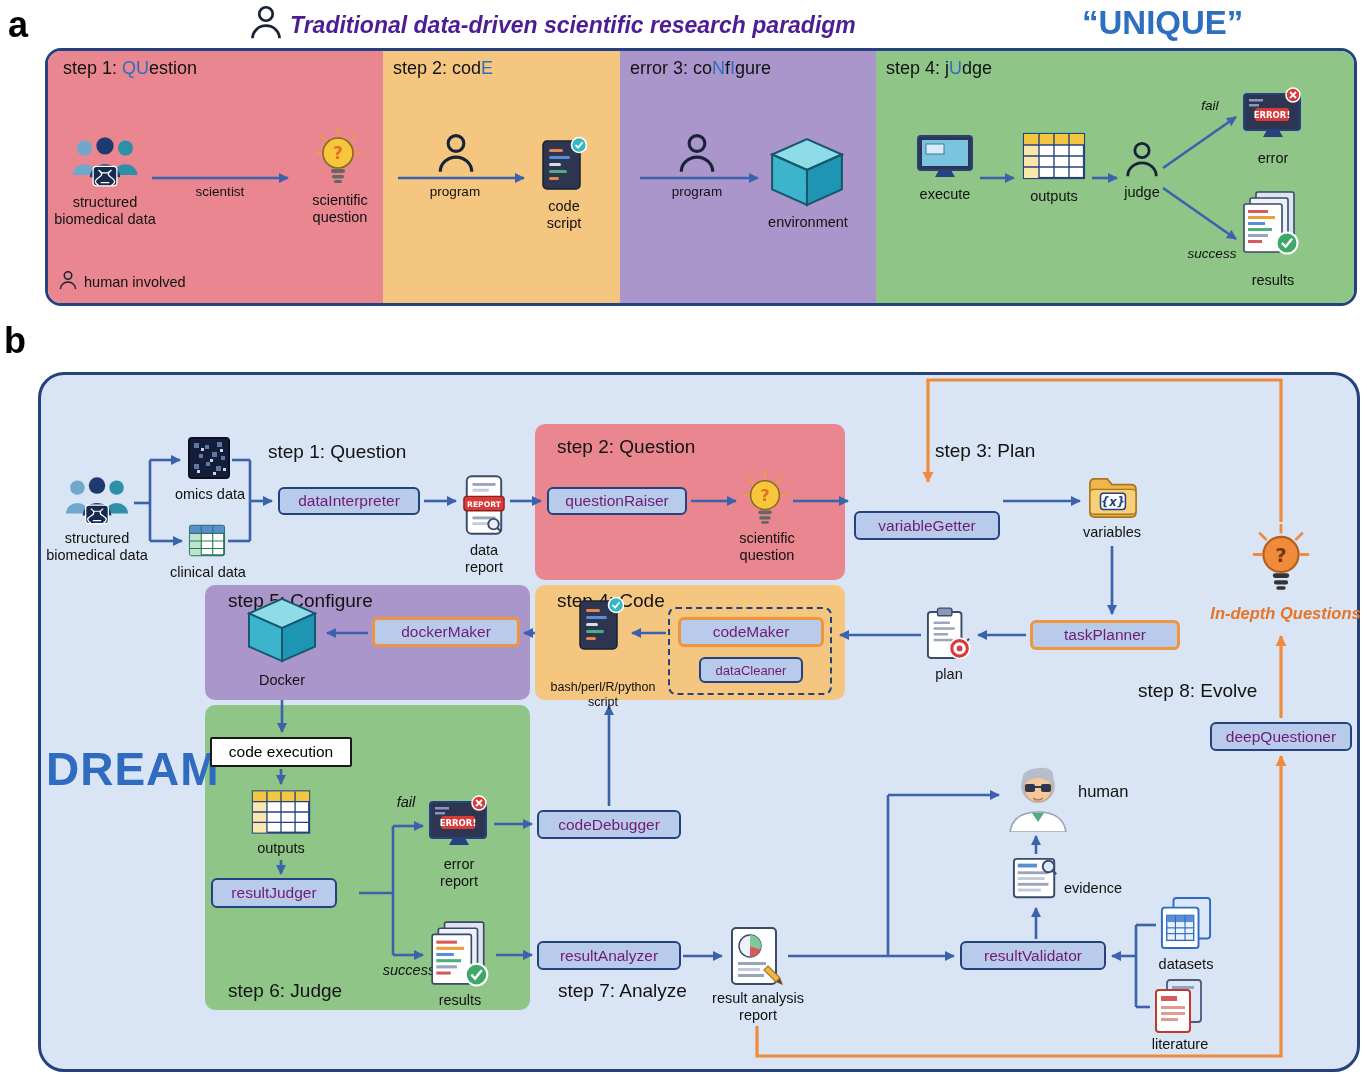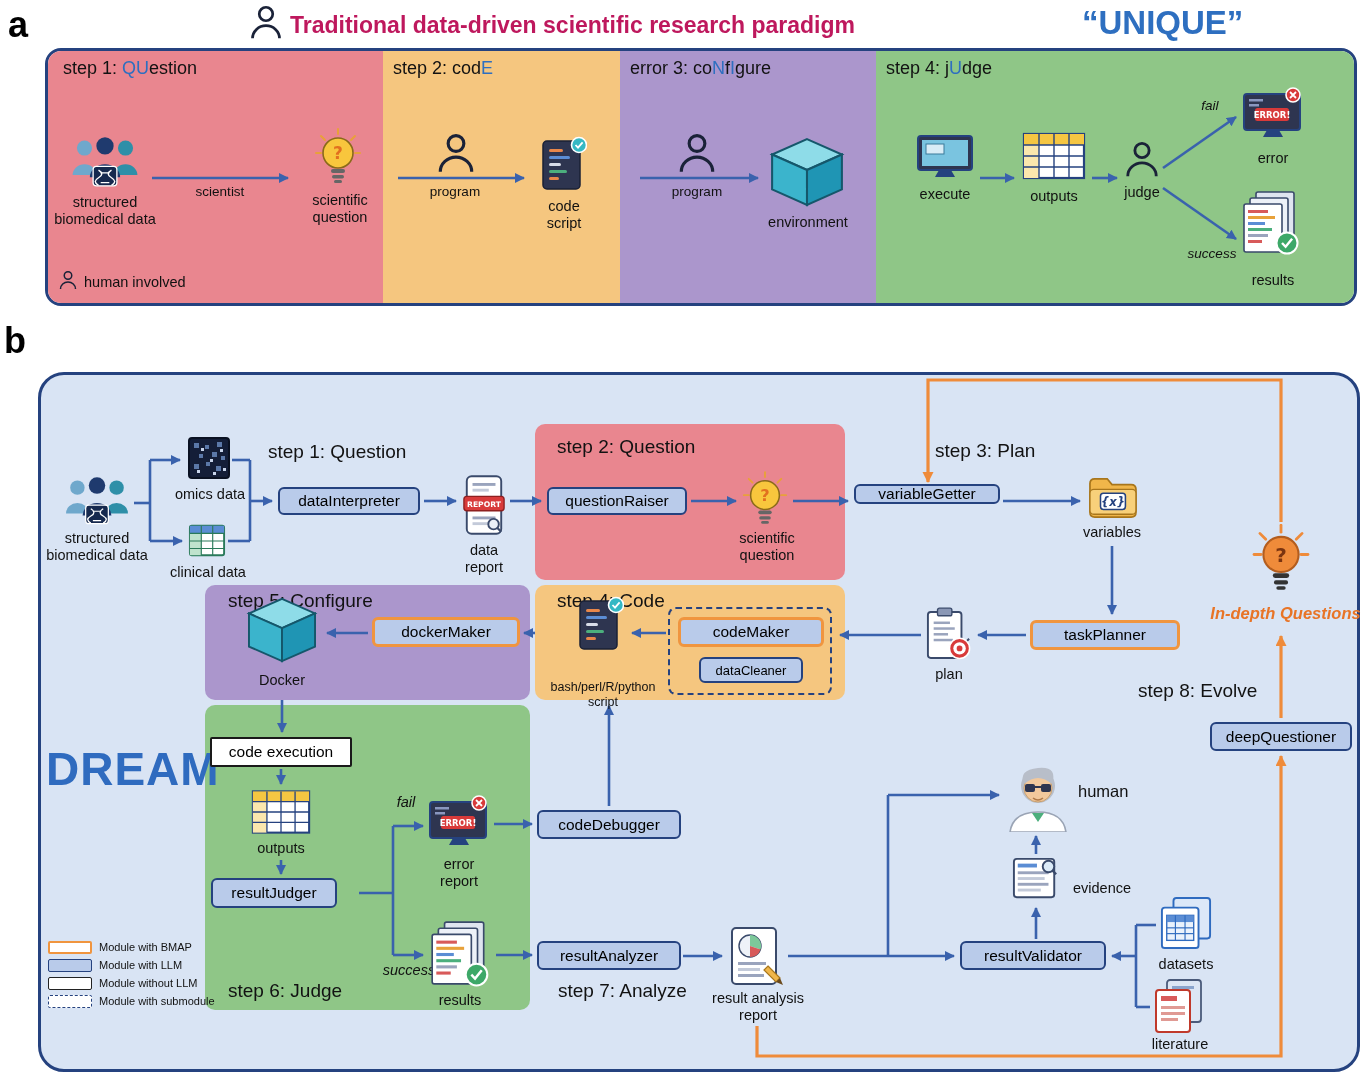--- a/index.html
+++ b/index.html
@@ -3,38 +3,38 @@
 <meta charset="utf-8">
 <style>
 *{margin:0;padding:0;box-sizing:border-box}
 body{font-family:"Liberation Sans","DejaVu Sans",sans-serif;background:#fff}
 #stage{position:relative;width:1367px;height:1080px;background:#fff;overflow:hidden}
 .abs{position:absolute}
 .lbl{position:absolute;font-size:14.5px;line-height:1.2;text-align:center;white-space:pre-line;color:#111;z-index:6}
 .hdr{position:absolute;font-weight:400;font-size:19px;color:#121212;z-index:6;white-space:nowrap}
 .hl{color:#2e6fc0}
 .it{font-style:italic}
-.module{position:absolute;background:#b9cbea;border:2px solid #25427f;border-radius:6px;display:flex;align-items:center;justify-content:center;font-size:15.5px;color:#000000;z-index:6;white-space:nowrap}
+.module{position:absolute;background:#b9cbea;border:2px solid #25427f;border-radius:6px;display:flex;align-items:center;justify-content:center;font-size:15.5px;color:#701a75;z-index:6;white-space:nowrap}
 .module.bmap{border:3px solid #f0953f}
 .module.plain{background:#fff;border:2px solid #1a1a1a;border-radius:2px;color:#000}
 .icon{position:absolute;z-index:6}
 svg.arrows{position:absolute;left:0;top:0;z-index:5;pointer-events:none}
 .lb{stroke:#3a62ad;stroke-width:2.6;fill:none}
 .lo{stroke:#ef8b3a;stroke-width:3.2;fill:none}
 .secbox{position:absolute;border-radius:10px;z-index:2}
 .legend-row{display:flex;align-items:center;height:18px;gap:7px}
 .legend-lbl{font-size:11px;color:#111;white-space:nowrap}
 .sw{width:44px;height:13px;background:#fff;border-radius:2px;flex:0 0 auto}
 .sw-bmap{border:2px solid #f0953f}
 .sw-llm{background:#b9cbea;border:1.5px solid #25427f}
 .sw-plain{border:1.5px solid #222}
 .sw-sub{border:1.6px dashed #25427f}
 #dream{position:absolute;font-size:46px;font-weight:700;color:#2f6bbf;letter-spacing:1px;z-index:6}
 .panel-letter{position:absolute;font-size:36px;font-weight:700;color:#000;z-index:8}
-.titletxt{position:absolute;font-size:23px;font-weight:700;color:#be185d;z-index:8;white-space:nowrap}
+.titletxt{position:absolute;font-size:23px;font-style:italic;font-weight:700;color:#4c1d95;z-index:8;white-space:nowrap}
 .uniquetxt{position:absolute;font-size:33px;font-weight:700;color:#2e6fc0;z-index:8;white-space:nowrap}
 .indepth{position:absolute;font-size:16.5px;font-weight:700;font-style:italic;color:#e87426;text-align:center;z-index:6}
 .dashedsub{position:absolute;border:2px dashed #25427f;border-radius:8px;z-index:4}
 </style>
 </head>
 <body>
 
 <div id="stage">
 
 <svg width="0" height="0" style="position:absolute">
@@ -375,21 +375,21 @@
 
 <div class="hdr" style="left:557px;top:436px">step 2: Question</div>
 <div class="module" style="left:547px;top:487px;width:140px;height:28px">questionRaiser</div>
 <svg class="icon" style="left:742px;top:470px" width="46" height="56">
       <use href="#icon-bulb"></use>
     </svg>
 <div class="lbl" style="left:722px;top:530px;width:90px">scientific
 question</div>
 
 <div class="hdr" style="left:935px;top:440px">step 3: Plan</div>
-<div class="module" style="left:854px;top:484px;width:146px;height:20px">variableGetter</div>
+<div class="module" style="left:854px;top:511px;width:146px;height:29px">variableGetter</div>
 <svg class="icon" style="left:1086px;top:474px" width="52" height="46">
       <use href="#icon-variables"></use>
     </svg>
 <div class="lbl" style="left:1080px;top:524px;width:64px">variables</div>
 <div class="module bmap" style="left:1030px;top:620px;width:150px;height:30px">taskPlanner</div>
 <svg class="icon" style="left:926px;top:606px" width="46" height="56">
       <use href="#icon-plan"></use>
     </svg>
 <div class="lbl" style="left:926px;top:666px;width:46px">plan</div>
 
@@ -433,59 +433,41 @@
 <div class="hdr" style="left:558px;top:980px">step 7: Analyze</div>
 <svg class="icon" style="left:728px;top:926px" width="58" height="62">
       <use href="#icon-analysis-report"></use>
     </svg>
 <div class="lbl" style="left:706px;top:990px;width:104px">result analysis
 report</div>
 <div class="module" style="left:960px;top:941px;width:146px;height:29px">resultValidator</div>
 <svg class="icon" style="left:1012px;top:856px" width="48" height="46">
       <use href="#icon-evidence"></use>
     </svg>
-<div class="lbl" style="left:1064px;top:880px;width:76px;text-align:center">evidence</div>
+<div class="lbl" style="left:1064px;top:880px;width:76px;text-align:left">evidence</div>
 <svg class="icon" style="left:1005px;top:760px" width="66" height="72">
       <use href="#icon-human"></use>
     </svg>
 <div class="lbl" style="left:1078px;top:782px;width:70px;text-align:left;font-size:16.5px">human</div>
 <svg class="icon" style="left:1160px;top:896px" width="52" height="56">
       <use href="#icon-datasets"></use>
     </svg>
 <div class="lbl" style="left:1152px;top:956px;width:68px">datasets</div>
 <svg class="icon" style="left:1154px;top:978px" width="52" height="56">
       <use href="#icon-literature"></use>
     </svg>
 <div class="lbl" style="left:1146px;top:1036px;width:68px">literature</div>
 
 <div class="hdr" style="left:1138px;top:680px">step 8: Evolve</div>
 <div class="module" style="left:1210px;top:722px;width:142px;height:29px">deepQuestioner</div>
 <svg class="icon" style="left:1252px;top:524px" width="58" height="68">
       <use href="#icon-bulb-orange"></use>
     </svg>
 <div class="indepth" style="left:1198px;top:604px;width:175px">In-depth Questions</div>
 
-<div class="abs" style="left:48px;top:938px;z-index:6">
-  <div class="legend-row">
-    <span class="sw sw-bmap"></span>
-    <span class="legend-lbl">Module with BMAP</span>
-  </div>
-  <div class="legend-row">
-    <span class="sw sw-llm"></span>
-    <span class="legend-lbl">Module with LLM</span>
-  </div>
-  <div class="legend-row">
-    <span class="sw sw-plain"></span>
-    <span class="legend-lbl">Module without LLM</span>
-  </div>
-  <div class="legend-row">
-    <span class="sw sw-sub"></span>
-    <span class="legend-lbl">Module with submodule</span>
-  </div>
-</div>
 
 <svg class="arrows" width="1367" height="1080">
   <defs>
     <marker id="mb" markerUnits="userSpaceOnUse" markerWidth="12" markerHeight="12" refX="9" refY="5" orient="auto">
           <path d="M0,0 L10,5 L0,10 z" fill="#3a62ad"></path>
         </marker>
     <marker id="mo" markerUnits="userSpaceOnUse" markerWidth="13" markerHeight="13" refX="10" refY="5.5" orient="auto">
           <path d="M0,0 L11,5.5 L0,11 z" fill="#ef8b3a"></path>
         </marker>
   </defs>

